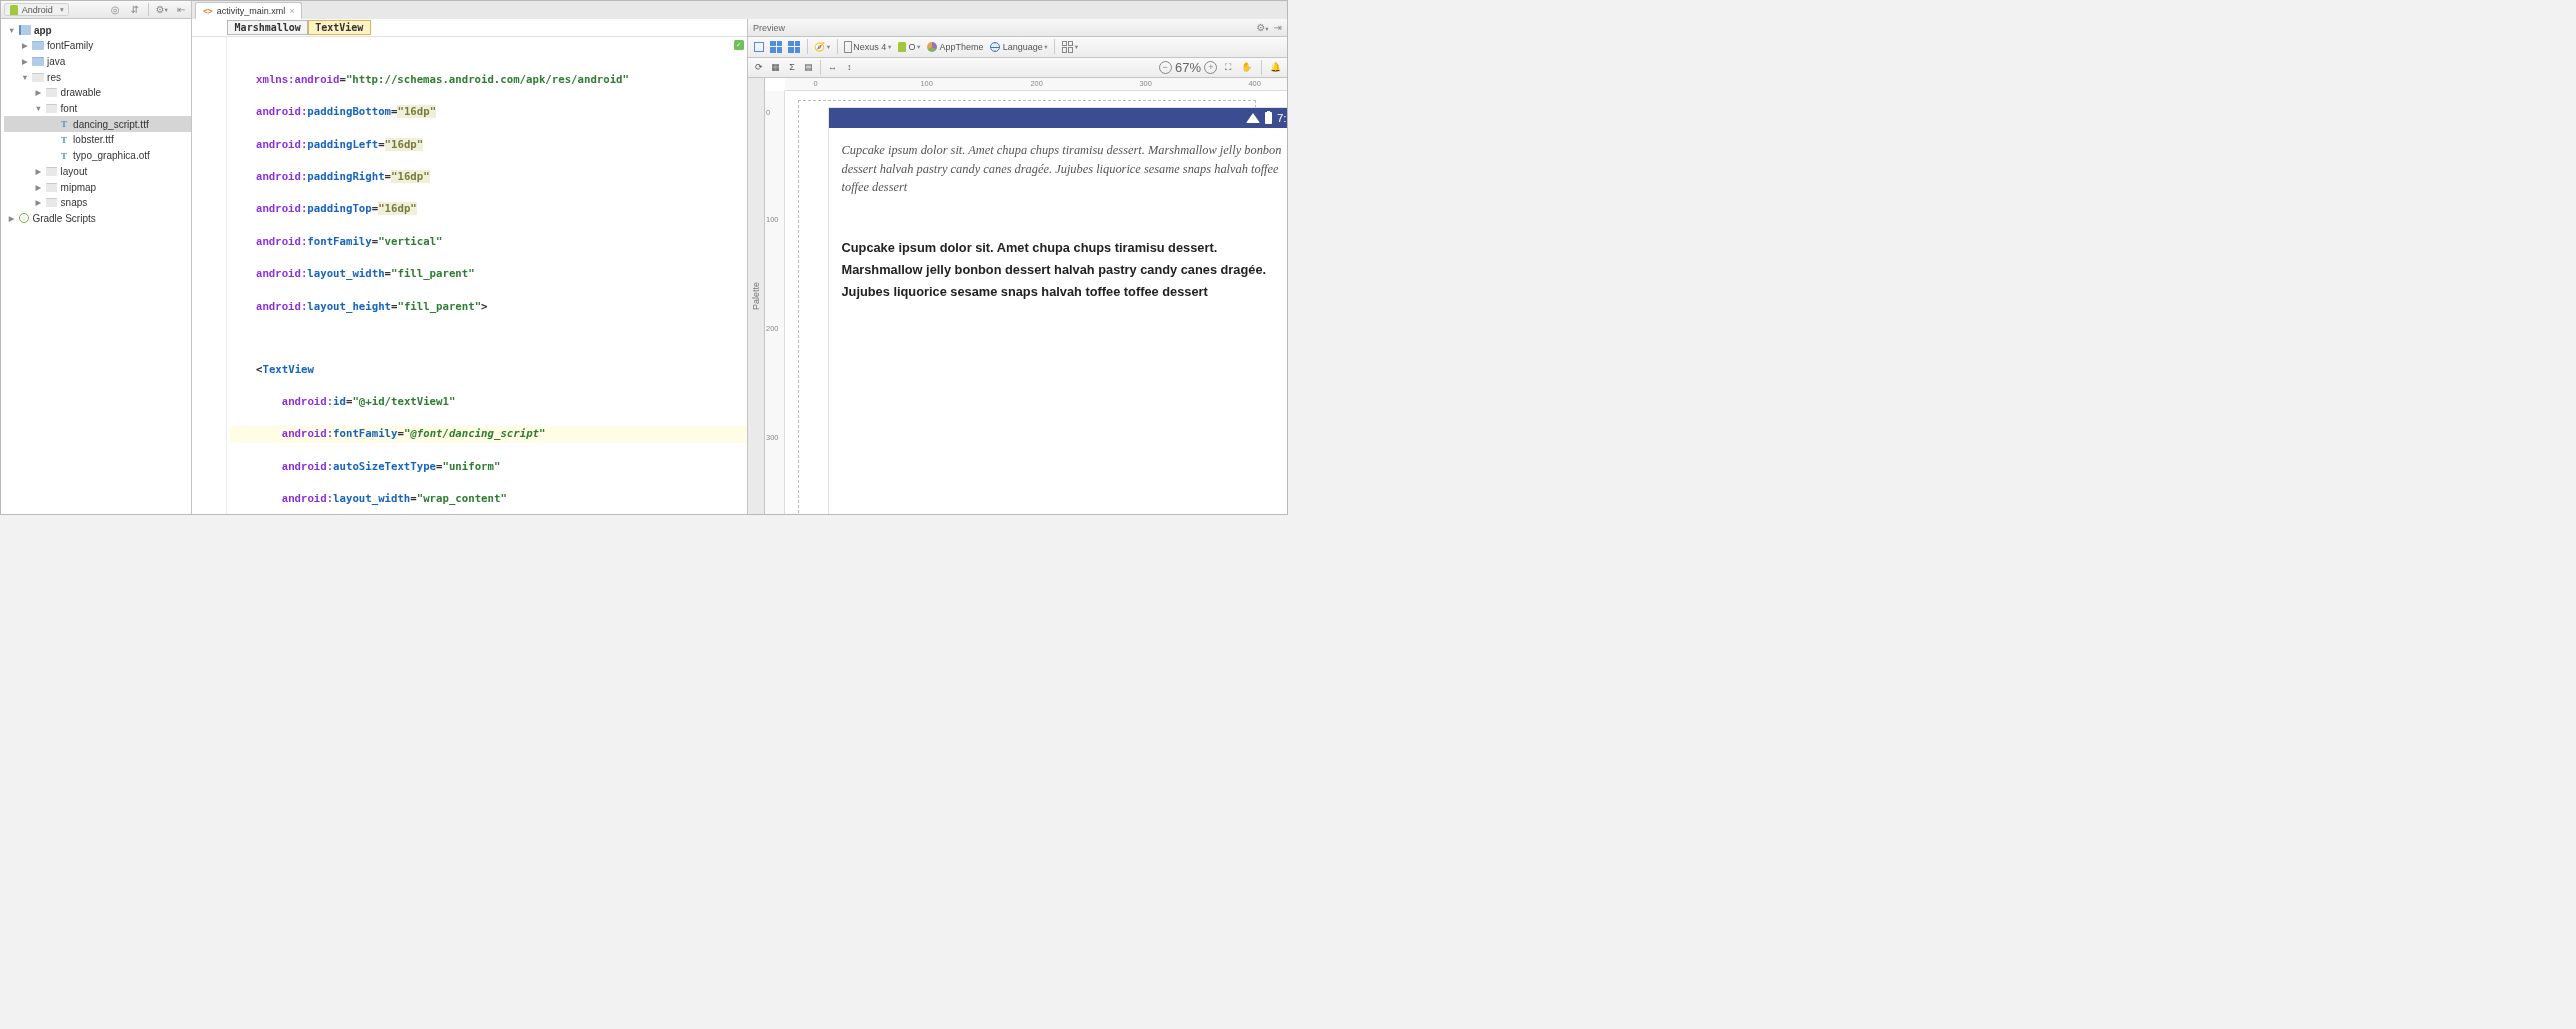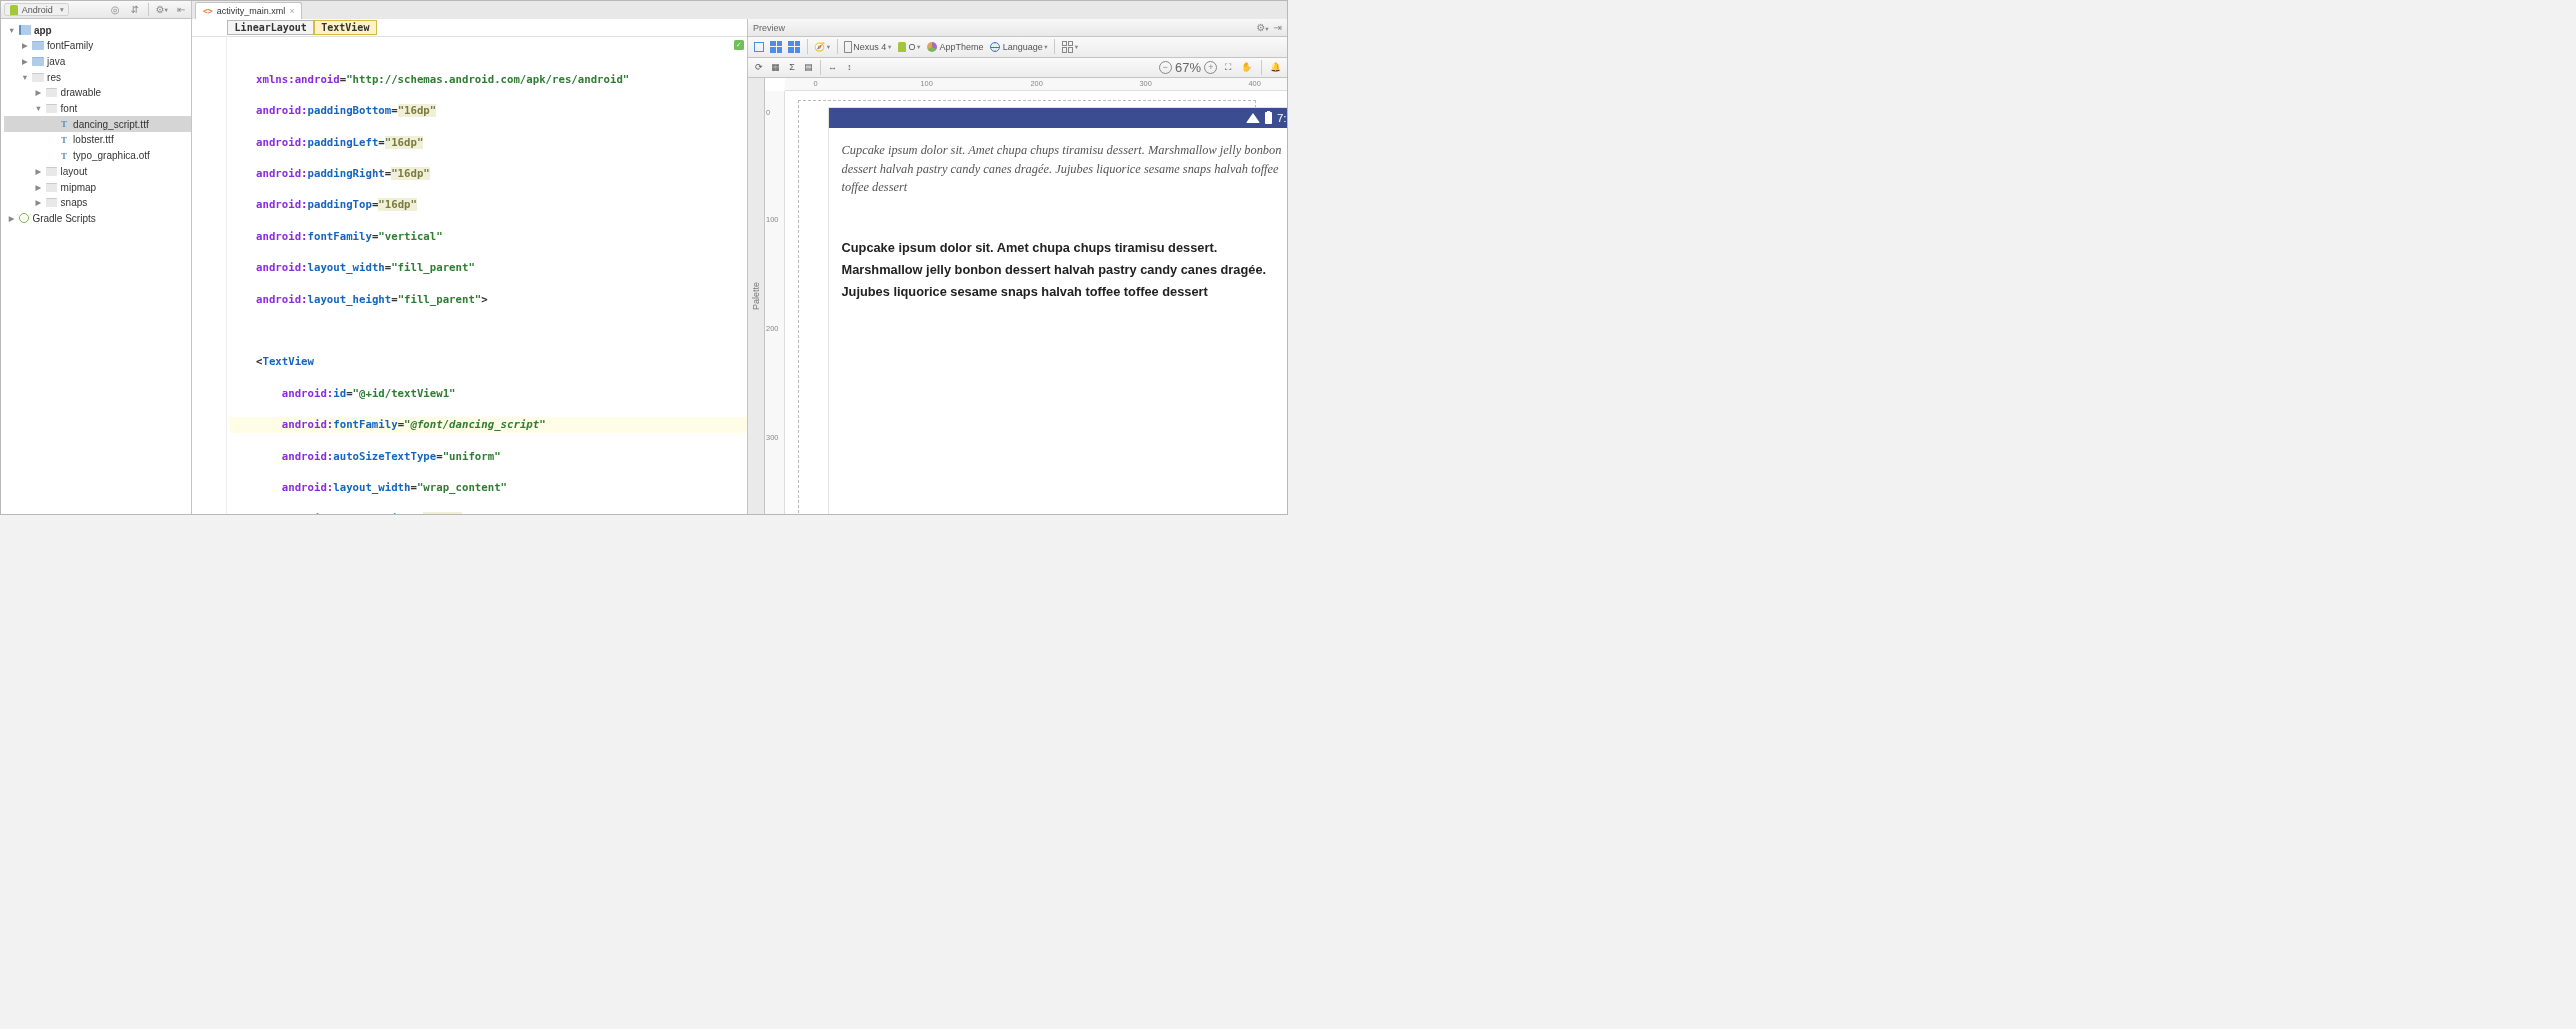--- a/index.html
+++ b/index.html
@@ -129,21 +129,21 @@
 }
 .code {
   flex: 1; padding: 3.3px 0 3.3px 3.3px;
   font-family: "Menlo", "Consolas", monospace;
   font-size: 10.7px; line-height: 15.7px; font-weight: bold;
   overflow: auto; white-space: pre;
 }
 .code-line { position: relative; }
 .hl-line { background: #fffde6; }
 .tag-punc { color: #333; }
-.ns { color: #8a2be2; }
+.ns { color: #8a2be2; font-family: Liberation Mono, monospace; }
 .attr { color: #1565c0; }
 .val-str { color: #2e7d32; }
 .val-lit { color: #7a7a40; background: #f0f0d8; }
 .val-ref { color: #2e7d32; font-style: italic; }
 .ok-mark {
   position: absolute; top: 3.3px; right: 3.3px;
   width: 10px; height: 10px; background: #6fbf5b; border-radius: 1.6px;
   color: #fff; font-size: 7.4px; line-height: 10px; text-align: center;
 }
 
@@ -350,21 +350,21 @@
         <div class="tree-row">
           <span class="tw">▶</span>
             <span class="gradle-icon"></span>
           <span class="tree-label">Gradle Scripts</span>
         </div>
       </div>
     </div>
 
     <div class="editor-pane">
       <div class="breadcrumb-bar">
-        <div class="bc-item">LinearLayout</div>
+        <div class="bc-item">Marshmallow</div>
         <div class="bc-item sel">TextView</div>
       </div>
       <div class="code-area">
         <div class="gutter"></div>
         <div class="code">
 <div class="ok-mark">✓</div>
 <div class="code-line">    <span class="ns">xmlns:</span><span class="ns">android</span><span class="tag-punc">=</span><span class="val-str">"http://schemas.android.com/apk/res/android"</span></div>
 <div class="code-line">    <span class="ns">android:</span><span class="attr">paddingBottom</span><span class="tag-punc">=</span><span class="val-lit">"16dp"</span></div>
 <div class="code-line">    <span class="ns">android:</span><span class="attr">paddingLeft</span><span class="tag-punc">=</span><span class="val-lit">"16dp"</span></div>
 <div class="code-line">    <span class="ns">android:</span><span class="attr">paddingRight</span><span class="tag-punc">=</span><span class="val-lit">"16dp"</span></div>

